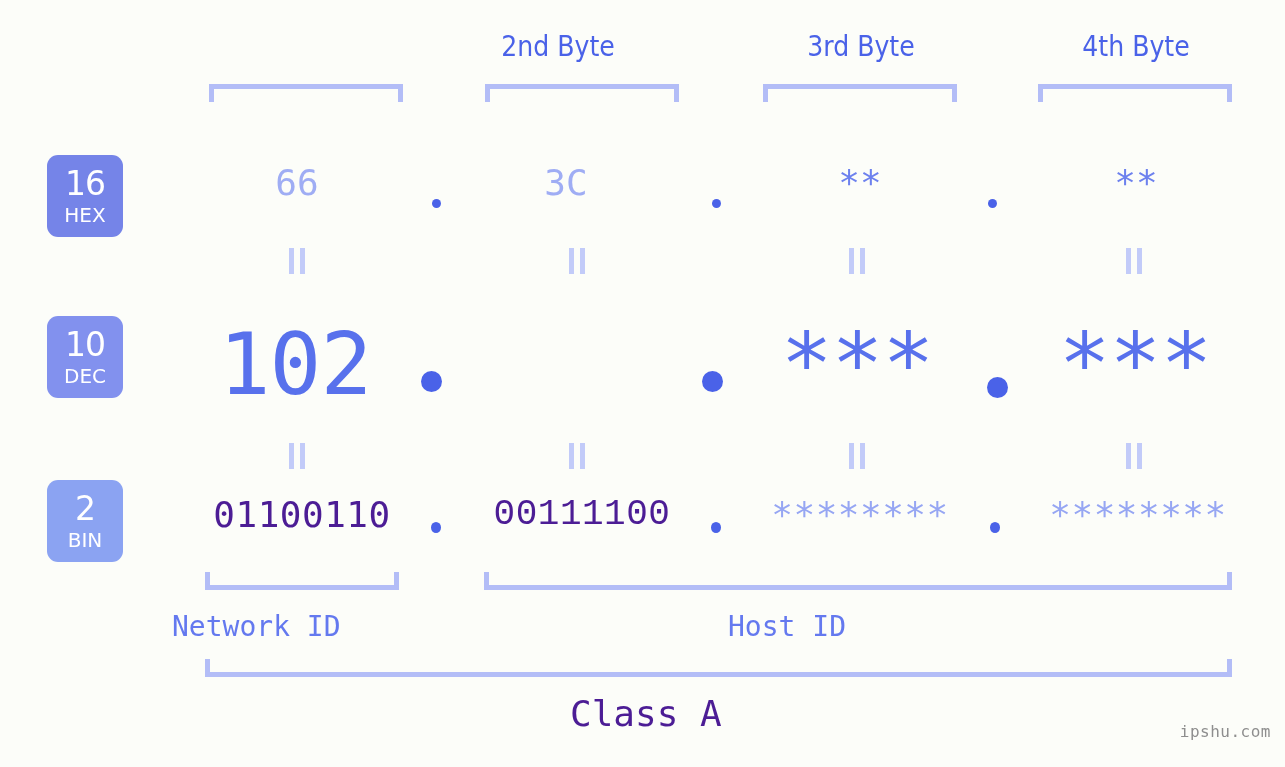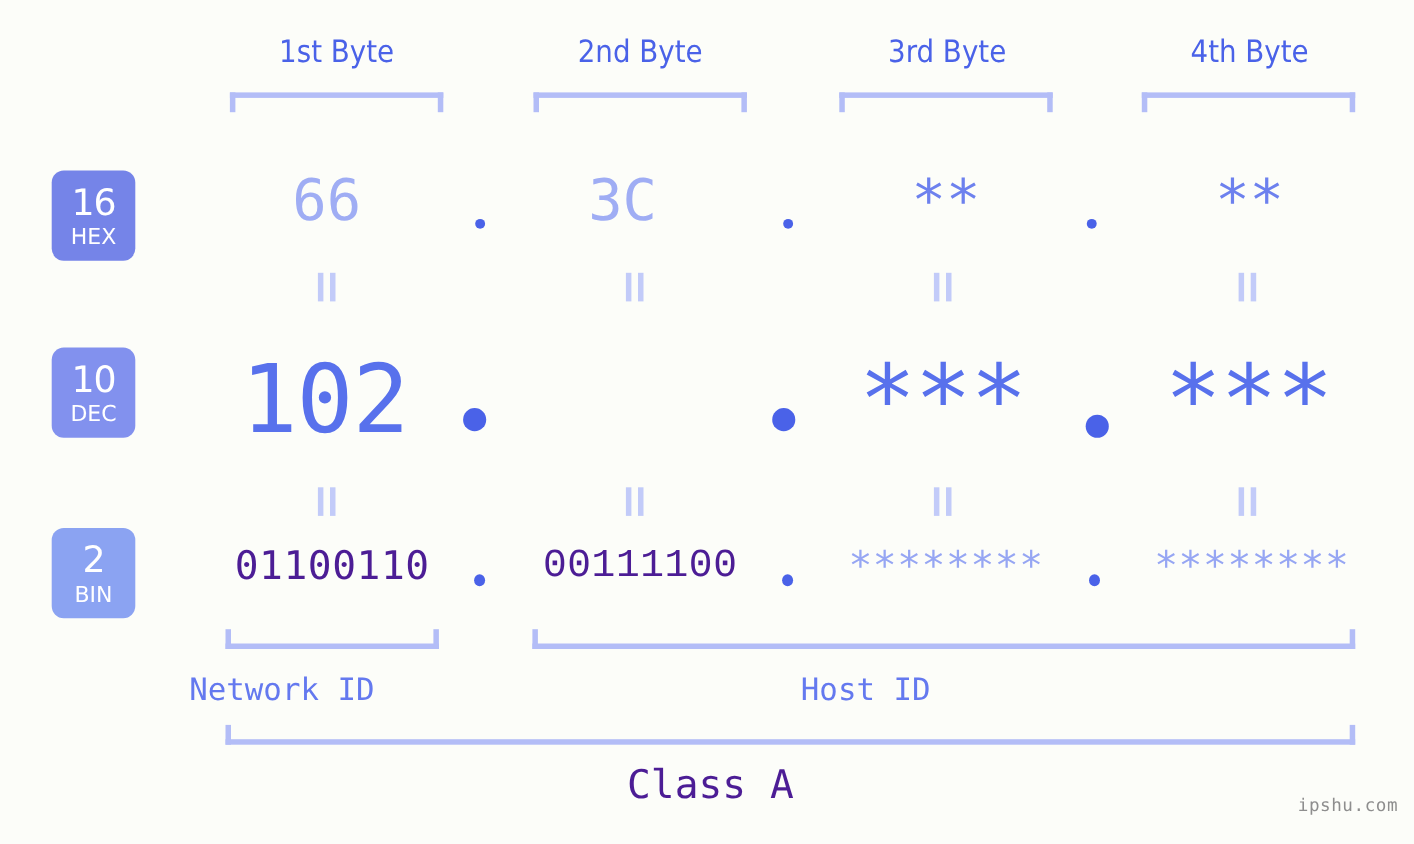--- a/index.html
+++ b/index.html
@@ -80,21 +80,21 @@
   
   .val {
     position: absolute;
     width: 260px;
     text-align: center;
     font-family: "DejaVu Sans Mono", "Liberation Mono", monospace;
     white-space: nowrap;
   }
   .val.hex {
     top: 155px;
-    font-size: 52px;
+    font-size: 36px;
     color: #9fadf4;
     line-height: 56px;
   }
   .val.hex.stars { color: #6d81ee; }
   .val.dec {
     top: 300px;
     font-size: 86px;
     color: #5871ec;
     line-height: 104px;
     letter-spacing: -1px;
@@ -155,22 +155,21 @@
     font-size: 16px;
     color: #8e8e8e;
     letter-spacing: 0.5px;
   }
 </style>
 </head>
 <body style="background: rgb(252, 253, 249);">
 
 <div class="stage">
 
-  <div class="byte-head" style="left:176px;">1st Byte</div>
-  <div class="byte-head" style="left:452px;">2nd Byte</div>
+  <div class="byte-head" style="left:428px;">2nd Byte</div>
   <div class="byte-head" style="left:731px;">3rd Byte</div>
   <div class="byte-head" style="left:1006px;">4th Byte</div>
 
   <div class="bracket down" style="left:209px; top:84px; width:194px;"></div>
   <div class="bracket down" style="left:485px; top:84px; width:194px;"></div>
   <div class="bracket down" style="left:763px; top:84px; width:194px;"></div>
   <div class="bracket down" style="left:1038px; top:84px; width:194px;"></div>
 
   <div class="badge hex">
     <span class="num">16</span>

